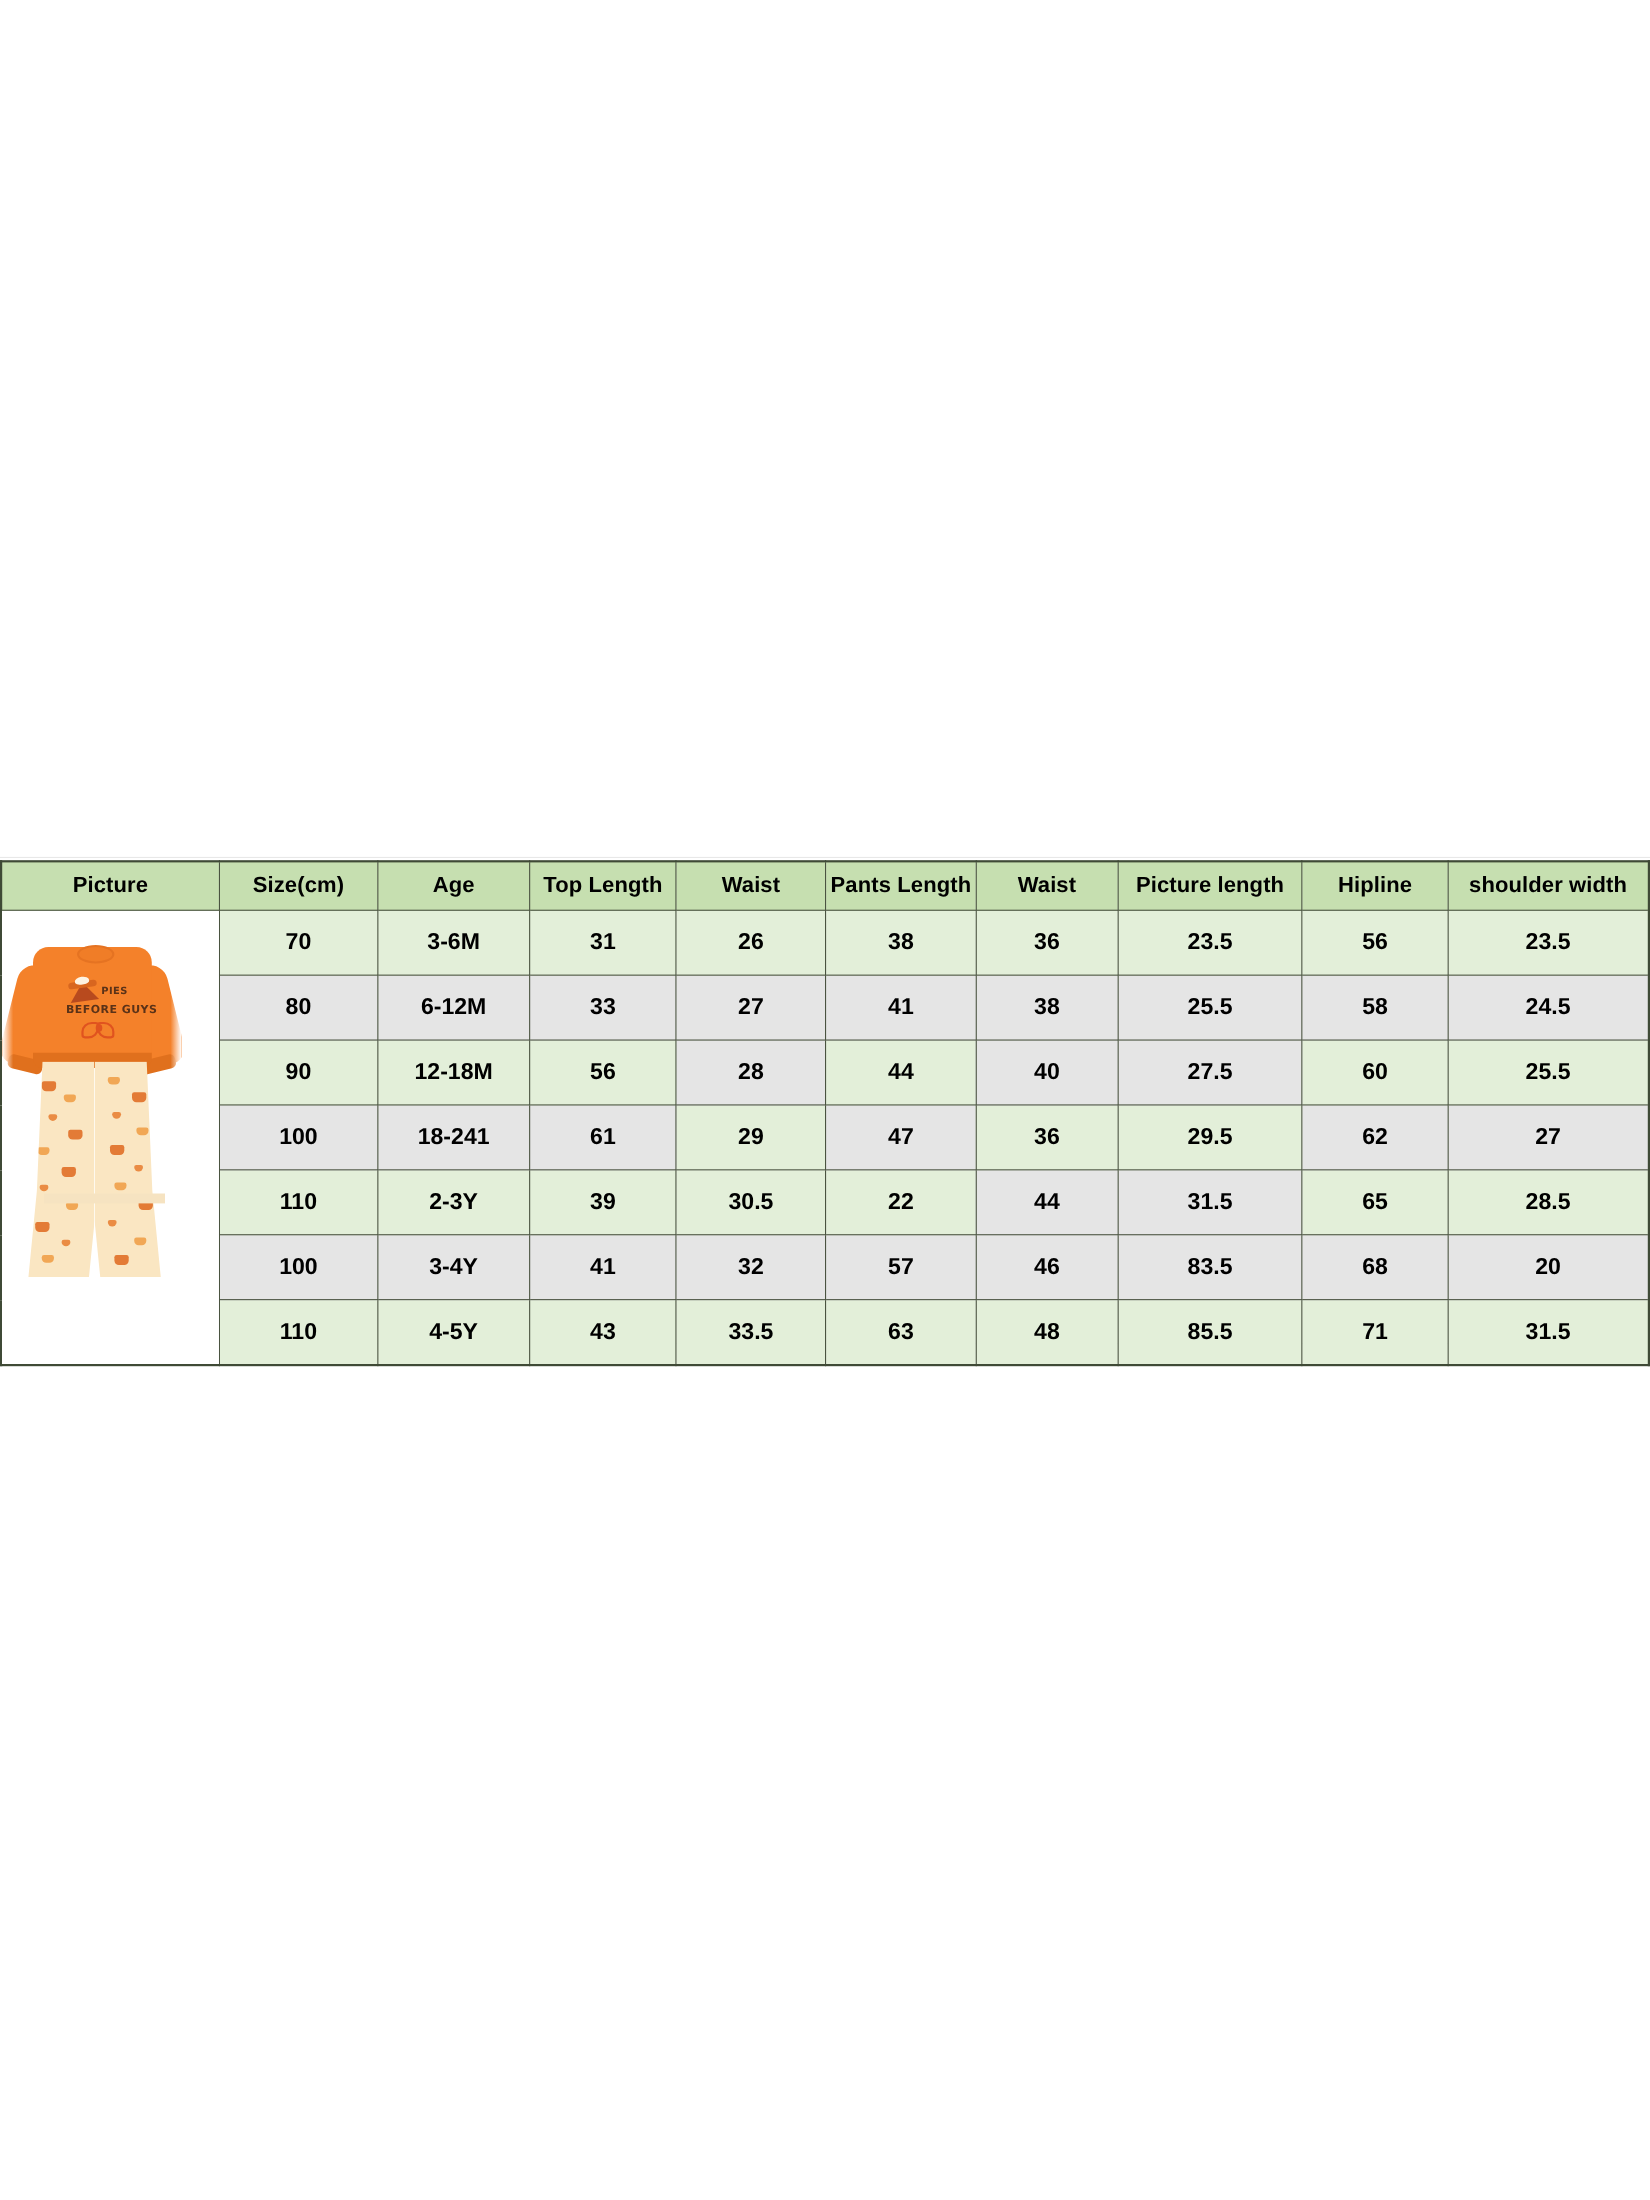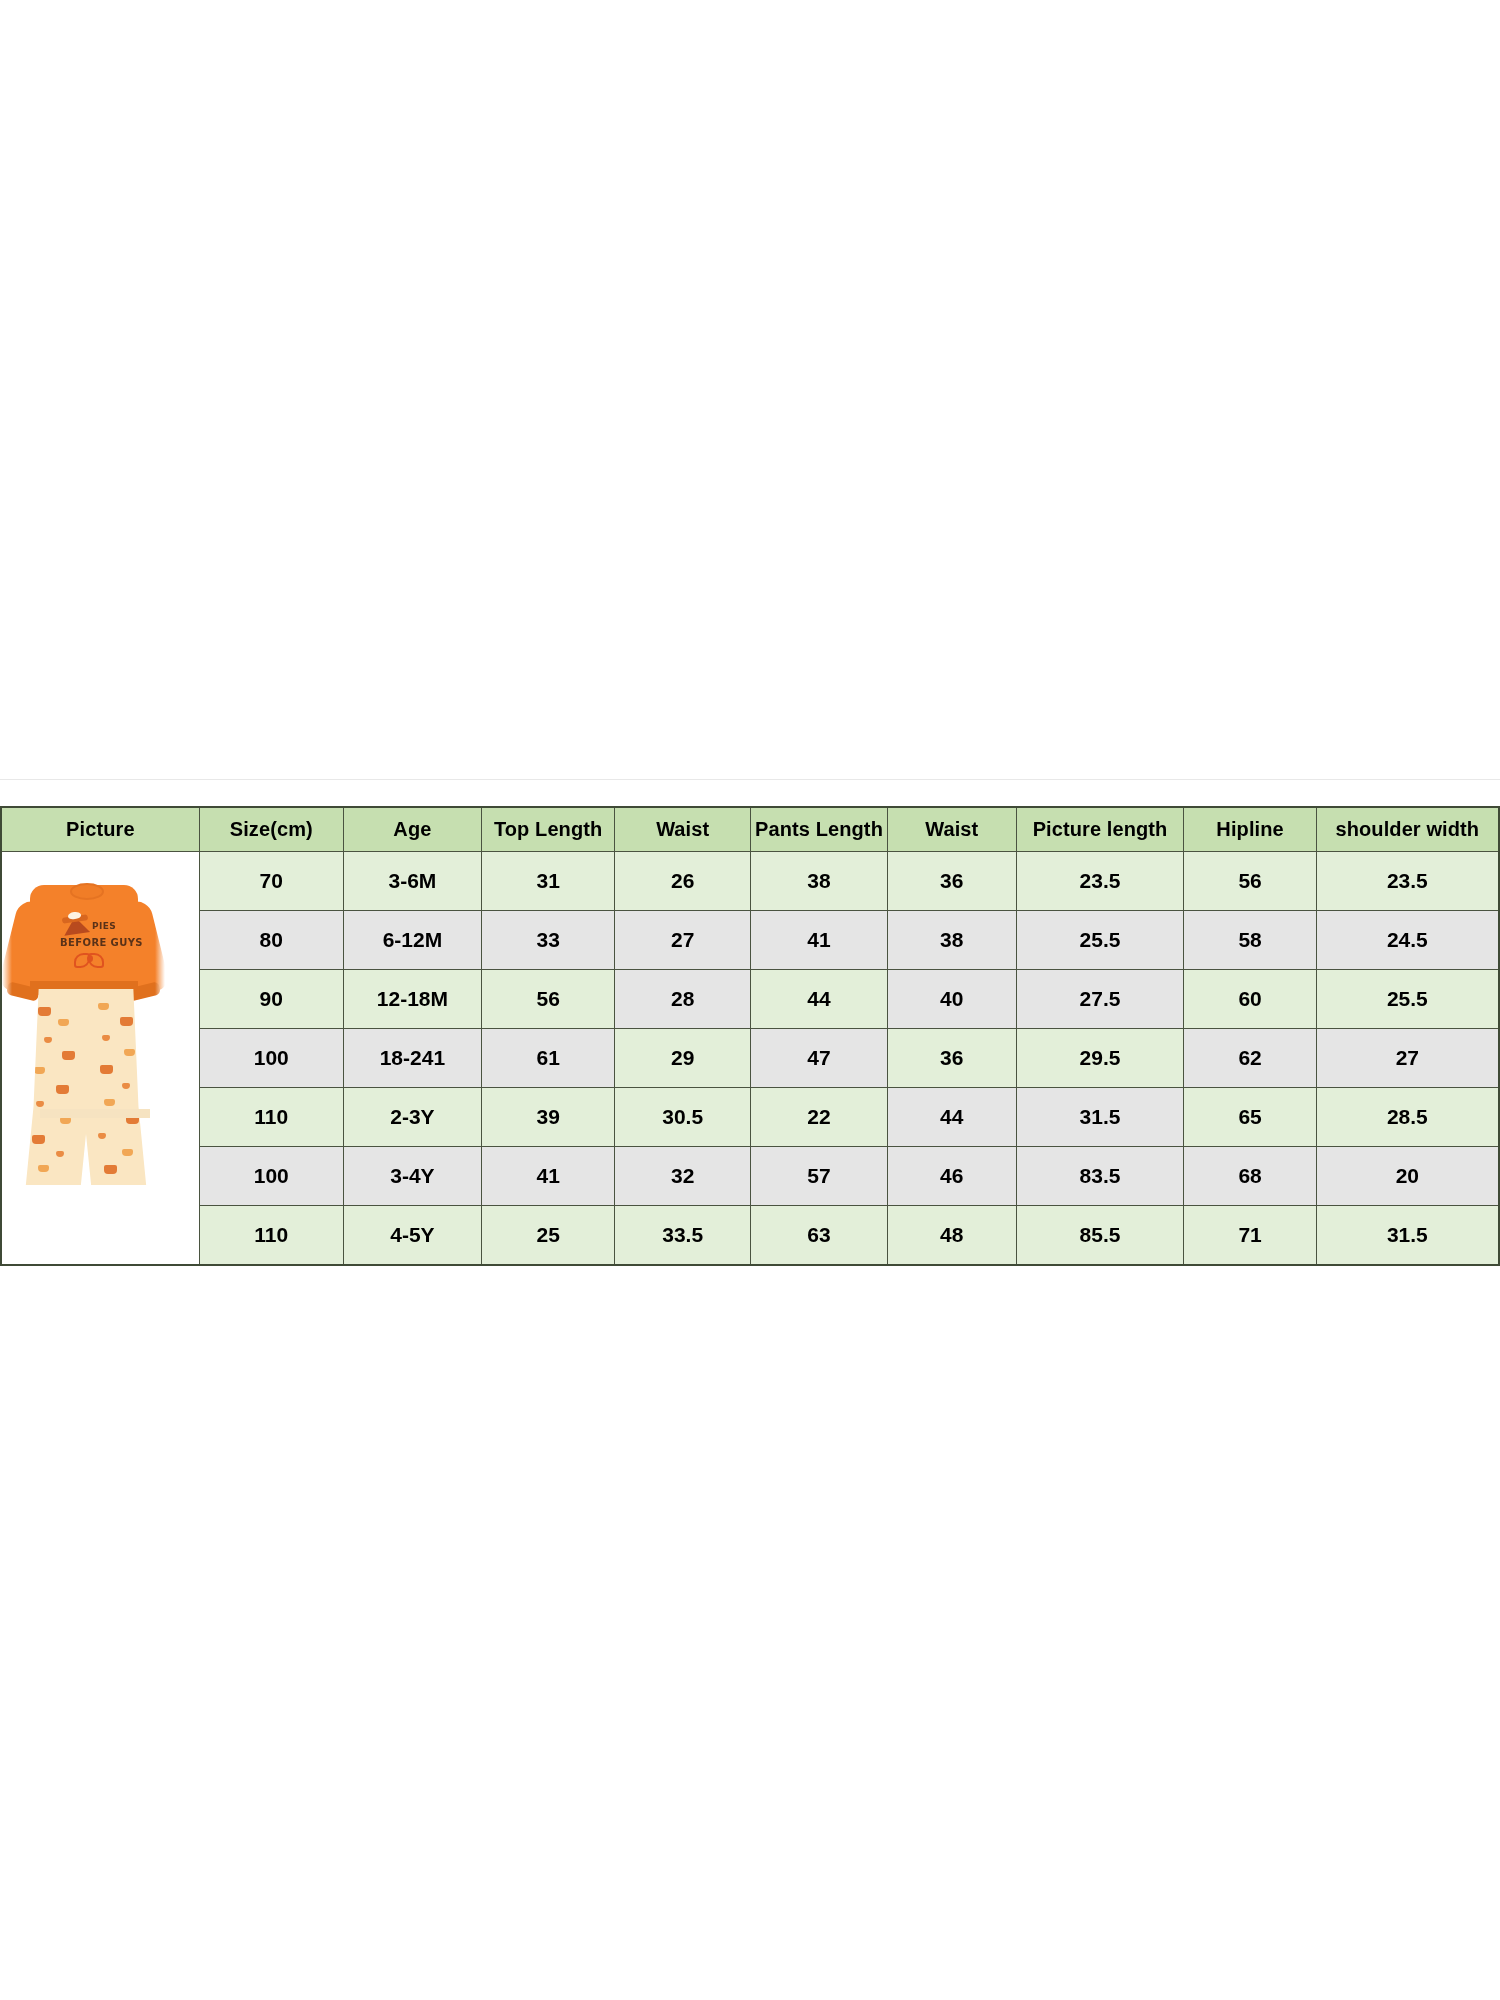--- a/index.html
+++ b/index.html
@@ -40,21 +40,20 @@
     left: 0;
     top: 782px;
     width: 1500px;
   }
 
   table.size-chart {
     border-collapse: collapse;
     table-layout: fixed;
     width: 1500px;
     border: 2px solid #3f4a36;
-    margin-top: 24px;
   }
 
   table.size-chart td,
   table.size-chart th {
     border: 1px solid #4a5340;
     text-align: center;
     vertical-align: middle;
     font-family: "Liberation Sans", sans-serif;
     color: #000000;
   }
@@ -434,21 +433,21 @@
           <td class="shade-dark">57</td>
           <td class="shade-dark">46</td>
           <td class="shade-dark">83.5</td>
           <td class="shade-dark">68</td>
           <td class="shade-dark">20</td>
         </tr>
 
         <tr>
           <td class="shade-light">110</td>
           <td class="shade-light">4-5Y</td>
-          <td class="shade-light">25</td>
+          <td class="shade-light">43</td>
           <td class="shade-light">33.5</td>
           <td class="shade-light">63</td>
           <td class="shade-light">48</td>
           <td class="shade-light">85.5</td>
           <td class="shade-light">71</td>
           <td class="shade-light">31.5</td>
         </tr>
       </tbody>
     </table>
   </div>

